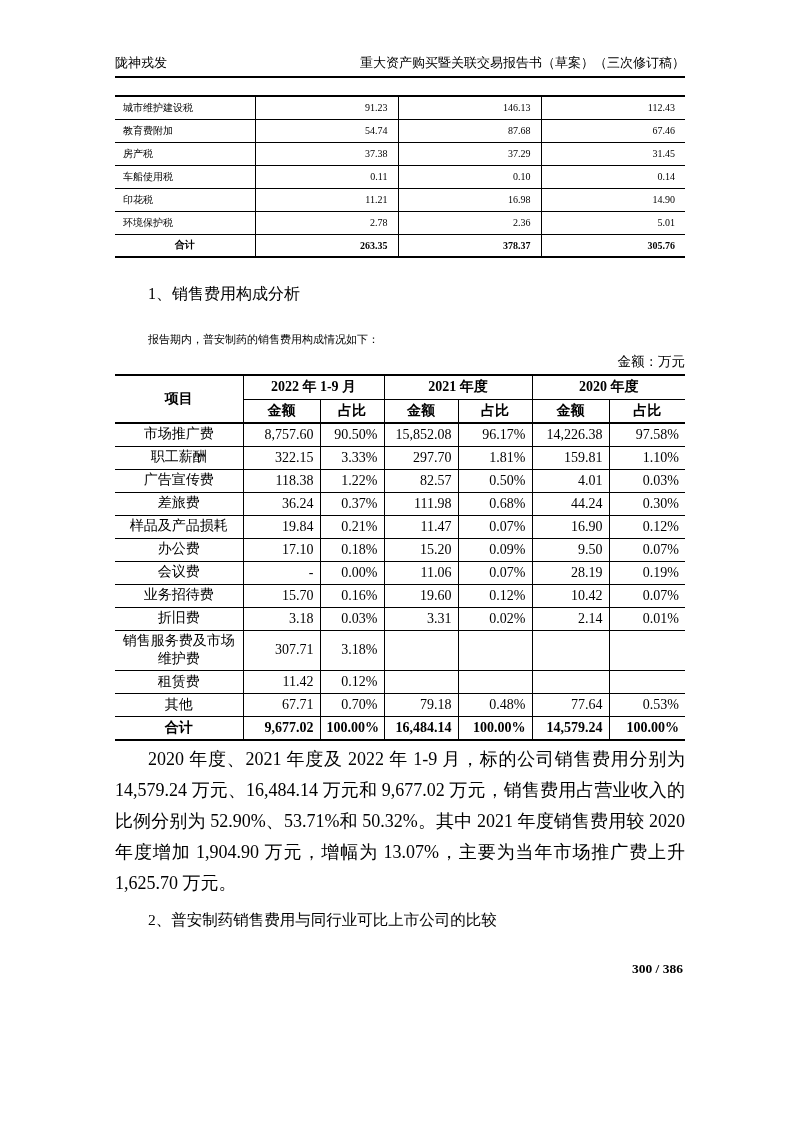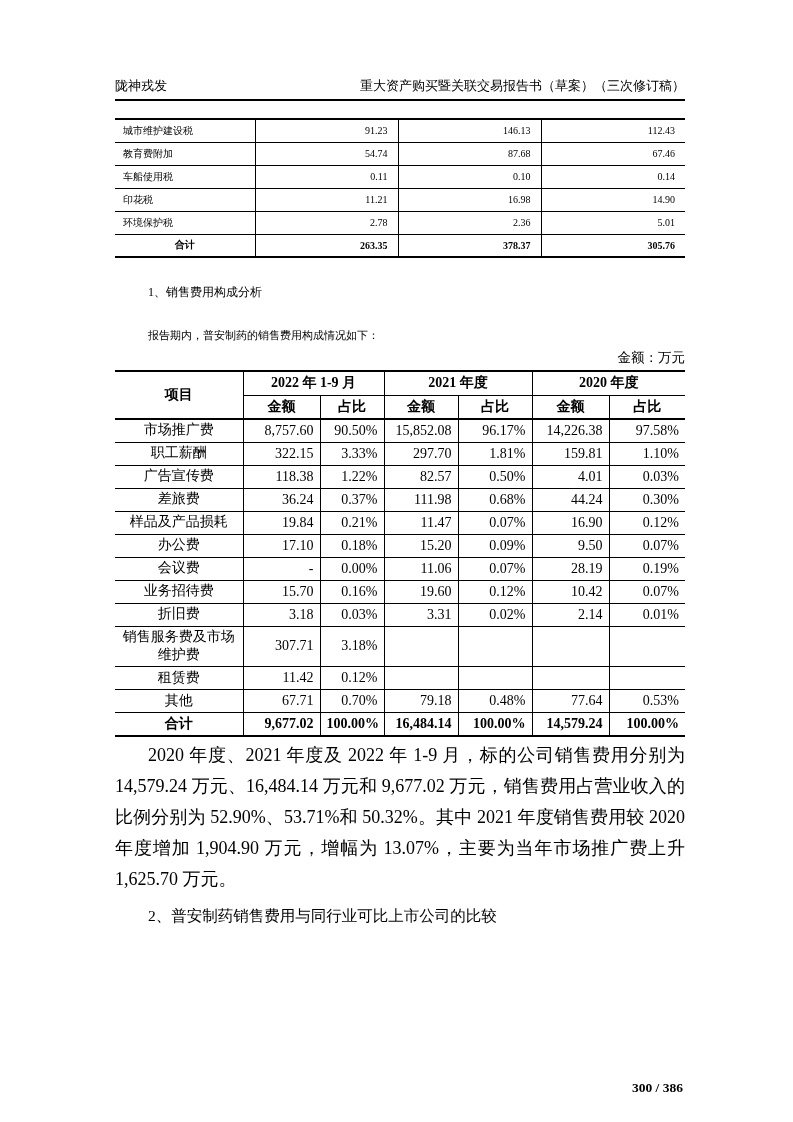--- a/index.html
+++ b/index.html
@@ -11,21 +11,21 @@
     background: #fff;
     overflow: hidden;
   }
   .content {
     position: absolute;
     left: 115px; top: 0;
     width: 570px;
   }
   
   .doc-header {
-    margin-top: 77px;
+    margin-top: 54px;
     display: flex;
     justify-content: space-between;
     align-items: flex-start;
     font-size: 13px;
     padding-bottom: 4px;
     border-bottom: 2px solid #000;
   }
   
   table {
     width: 100%;
@@ -52,21 +52,21 @@
   
   .section-heading {
     margin-top: 25px;
     font-size: 17px;
     font-weight: bold;
     font-family: "Liberation Sans", "DejaVu Sans", sans-serif;
     letter-spacing: 1px;
   }
   .sub-item {
     margin-top: 26px;
-    font-size: 12px;
+    font-size: 16px;
     padding-left: 33px;
   }
   .intro-line {
     margin-top: 27px;
     font-size: 11px;
     padding-left: 33px;
   }
   .unit-note {
     margin-top: 6px;
     font-size: 13.5px;
@@ -79,21 +79,21 @@
     text-align: justify;
     text-indent: 33px;
   }
   .sub-item-2 {
     margin-top: 11px;
     font-size: 15.5px;
     padding-left: 33px;
   }
   .page-footer {
     position: absolute;
-    right: 110px; top: 1080px;
+    right: 110px; top: 961px;
     font-size: 13.5px;
     font-weight: bold;
   }
 </style>
 </head>
 <body>
 
 <div class="page">
   <div class="content">
 
@@ -114,20 +114,26 @@
           <td class="lbl no-left">城市维护建设税</td>
           <td class="num">91.23</td>
           <td class="num">146.13</td>
           <td class="num">112.43</td>
         </tr>
         <tr>
           <td class="lbl no-left">教育费附加</td>
           <td class="num">54.74</td>
           <td class="num">87.68</td>
           <td class="num">67.46</td>
+        </tr>
+        <tr>
+          <td class="lbl no-left">房产税</td>
+          <td class="num">37.38</td>
+          <td class="num">37.29</td>
+          <td class="num">31.45</td>
         </tr>
         <tr>
           <td class="lbl no-left">车船使用税</td>
           <td class="num">0.11</td>
           <td class="num">0.10</td>
           <td class="num">0.14</td>
         </tr>
         <tr>
           <td class="lbl no-left">印花税</td>
           <td class="num">11.21</td>

